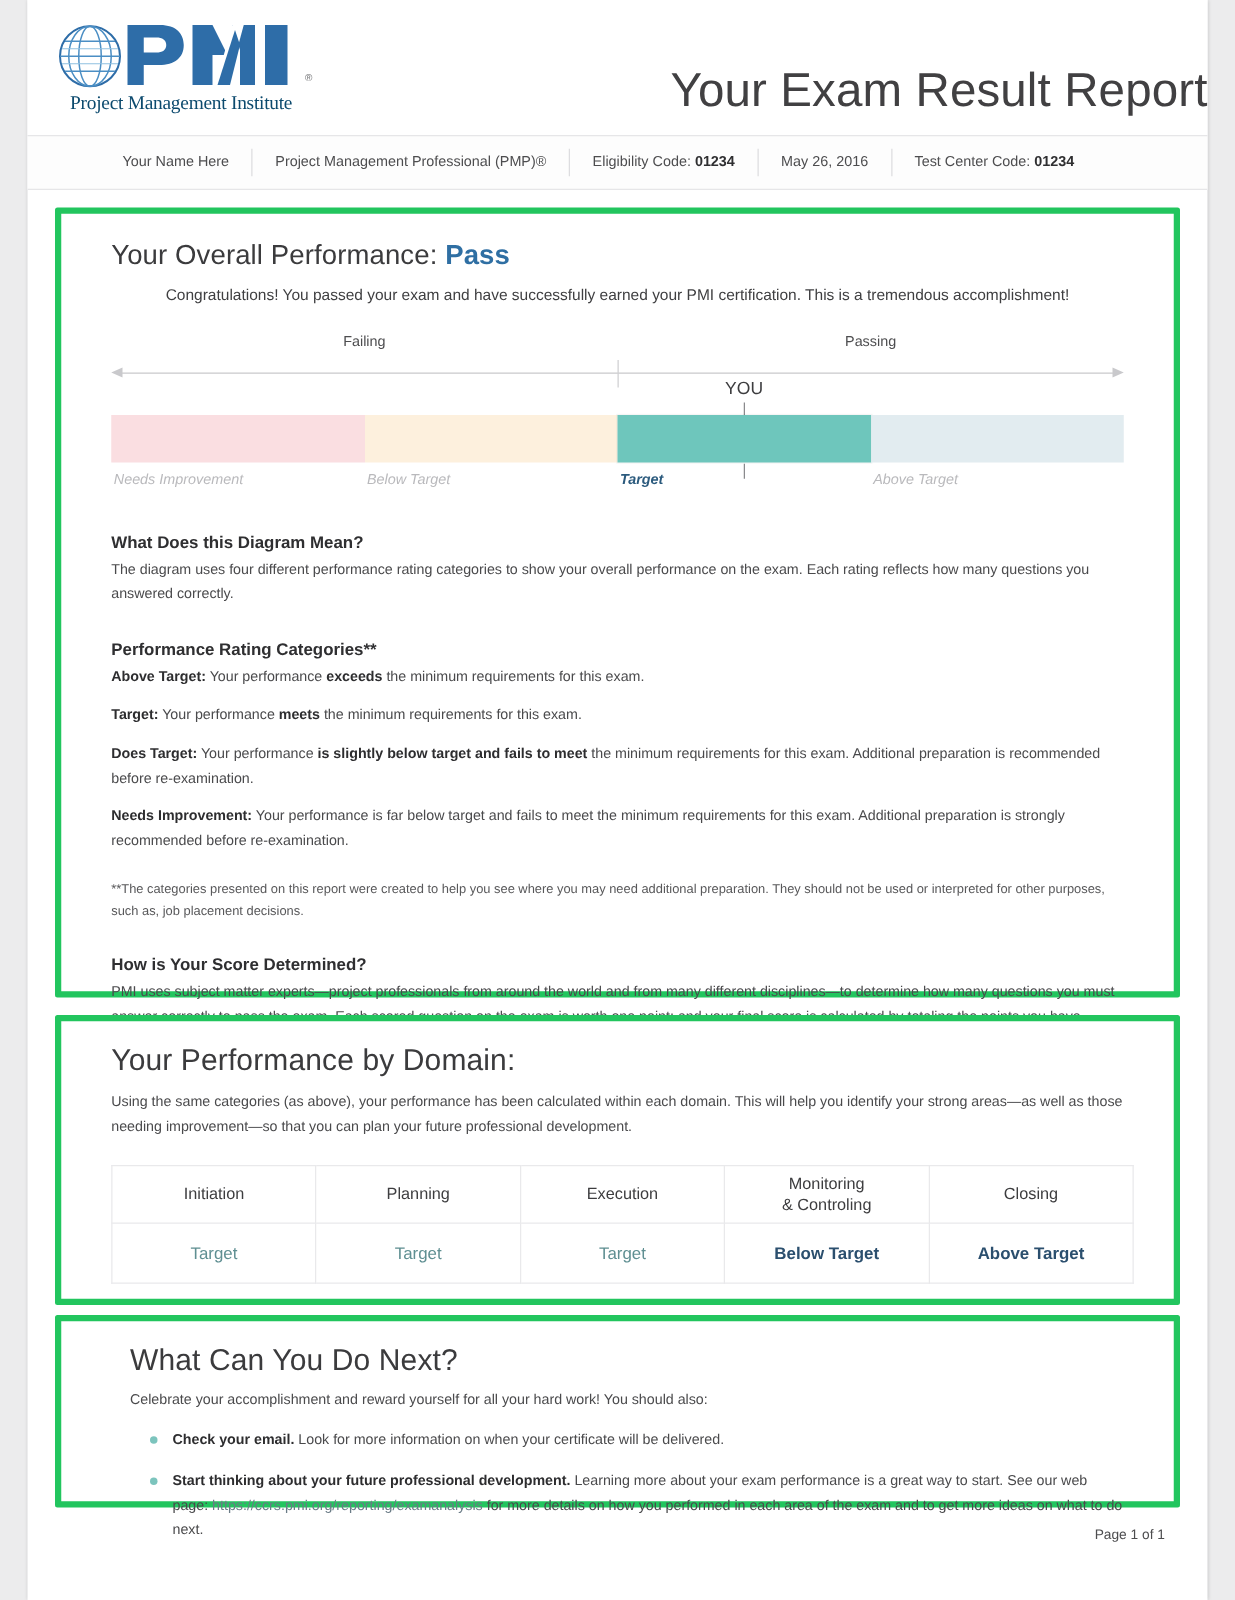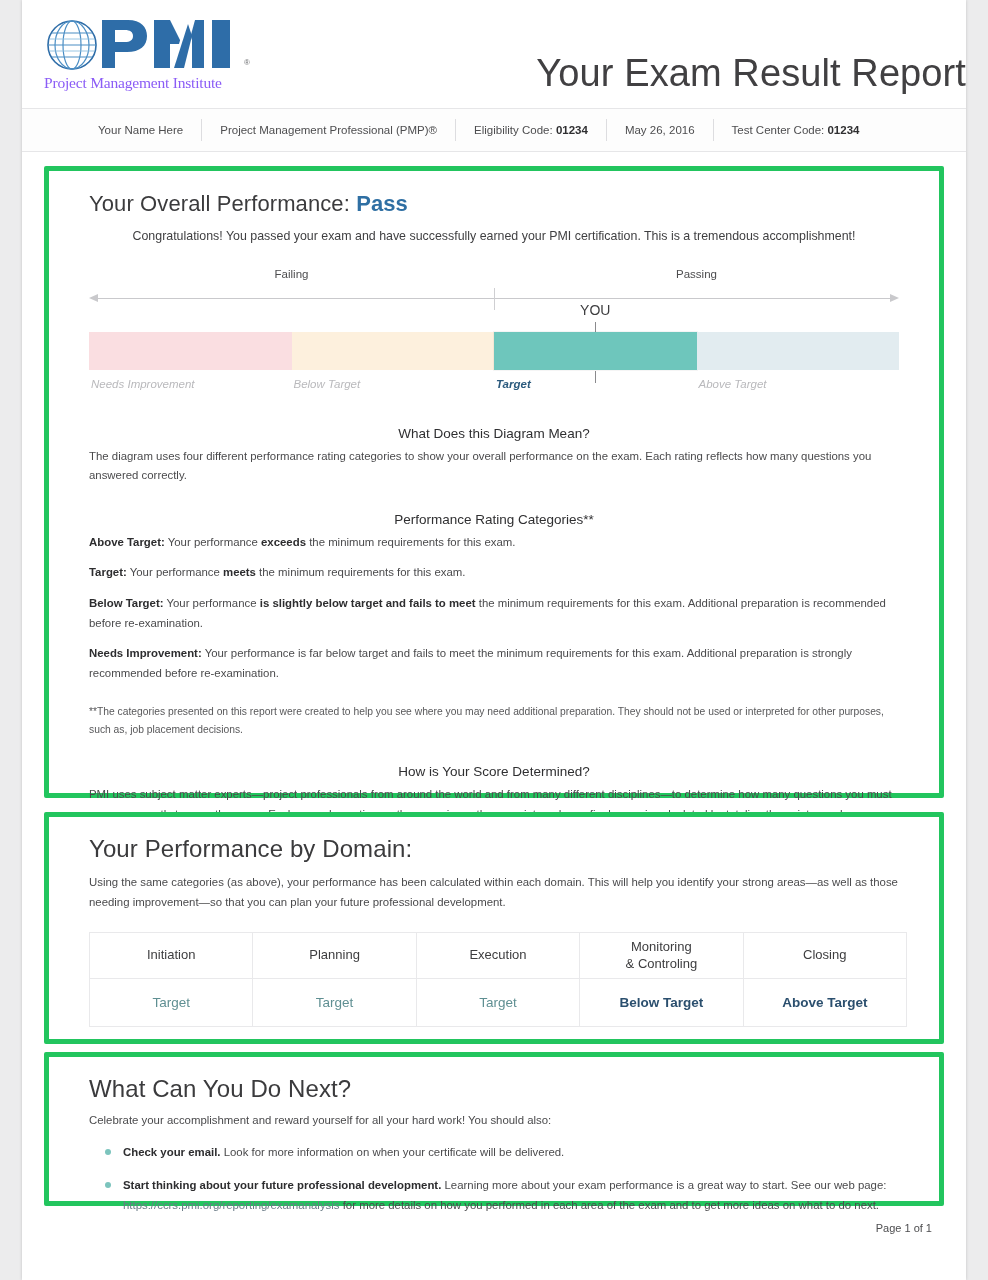--- a/index.html
+++ b/index.html
@@ -53,25 +53,25 @@
 
   .logo-reg {
     position: absolute;
     left: 200px; top: 40px;
     font-size: 8px;
     color: #6d6e71;
   }
 
   .logo-words {
     position: absolute;
-    left: 0; top: 56px;
+    left: 12px; top: 56px;
     font-family: "Liberation Serif", serif;
     font-size: 15.5px;
     letter-spacing: -0.2px;
-    color: #8b5cf6;
+    color: #0c4a6e;
     white-space: nowrap;
   }
 
   .report-title {
     position: absolute;
     left: 0; right: 0;
     top: 52px;
     text-align: right;
     font-size: 38px;
     font-weight: 400;
@@ -138,24 +138,23 @@
 
   p.lead {
     font-size: 12.4px;
     color: #3f3f41;
     line-height: 1.5;
     text-align: center;
   }
 
   h2.sub-title {
     font-size: 13.5px;
-    font-weight: normal;
+    font-weight: bold;
     color: #2f2f31;
     margin-bottom: 6px;
-    text-align: center;
   }
 
   p.body-text {
     font-size: 11.4px;
     color: #4a4a4c;
     line-height: 1.72;
   }
   p.body-text b { color: #2d2d2f; }
 
   .para-gap { margin-bottom: 11px; }
@@ -419,21 +418,21 @@
       <div class="block-gap">
         <h2 class="sub-title">What Does this Diagram Mean?</h2>
         <p class="body-text">The diagram uses four different performance rating categories to show your overall performance on the exam. Each rating reflects how many questions you answered correctly.</p>
       </div>
 
       <div class="block-gap">
         <h2 class="sub-title">Performance Rating Categories**</h2>
         <div id="rating-items">
             <p class="body-text para-gap"><b>Above Target:</b> Your performance <b>exceeds</b> the minimum requirements for this exam.</p>
             <p class="body-text para-gap"><b>Target:</b> Your performance <b>meets</b> the minimum requirements for this exam.</p>
-            <p class="body-text para-gap"><b>Below Target:</b> Your performance <b>is slightly below target and fails to meet</b> the minimum requirements for this exam. Additional preparation is recommended before re-examination.</p>
+            <p class="body-text para-gap"><b>Does Target:</b> Your performance <b>is slightly below target and fails to meet</b> the minimum requirements for this exam. Additional preparation is recommended before re-examination.</p>
             <p class="body-text para-gap"><b>Needs Improvement:</b> Your performance is far below target and fails to meet the minimum requirements for this exam. Additional preparation is strongly recommended before re-examination.</p>
           </div>
         <p class="footnote">**The categories presented on this report were created to help you see where you may need additional preparation. They should not be used or interpreted for other purposes, such as, job placement decisions.</p>
       </div>
 
       <div class="block-gap">
         <h2 class="sub-title">How is Your Score Determined?</h2>
         <p class="body-text">PMI uses subject matter experts—project professionals from around the world and from many different disciplines—to determine how many questions you must answer correctly to pass the exam. Each scored question on the exam is worth one point; and your final score is calculated by totaling the points you have earned on the exam. The number of questions you answer correctly places you within one of the performance rating categories you see on this report.</p>
       </div>
 
@@ -459,21 +458,21 @@
               <td class="v-target">Target</td>
               <td class="v-target">Target</td>
               <td class="v-below-target">Below Target</td>
               <td class="v-above-target">Above Target</td>
             </tr>
         </tbody>
       </table>
     </div>
   </div>
 
-  <div class="card" style="top:1052px; height:154px;">
+  <div class="card" style="top:1052px; height:154px;padding-left:15px;">
     <div class="card-inner" style="padding-top:18px;">
       <h1 class="sec-title" style="font-size:24px; margin-bottom:8px;">What Can You Do Next?</h1>
       <p class="body-text">Celebrate your accomplishment and reward yourself for all your hard work! You should also:</p>
       <ul class="next-list" id="next-list">
           <li><span class="dot"></span><b>Check your email.</b> Look for more information on when your certificate will be delivered.</li>
           <li><span class="dot"></span><b>Start thinking about your future professional development.</b> Learning more about your exam performance is a great way to start. See our web page: <span class="weblink">https://ccrs.pmi.org/reporting/examanalysis</span> for more details on how you performed in each area of the exam and to get more ideas on what to do next.</li>
         </ul>
     </div>
   </div>
 

